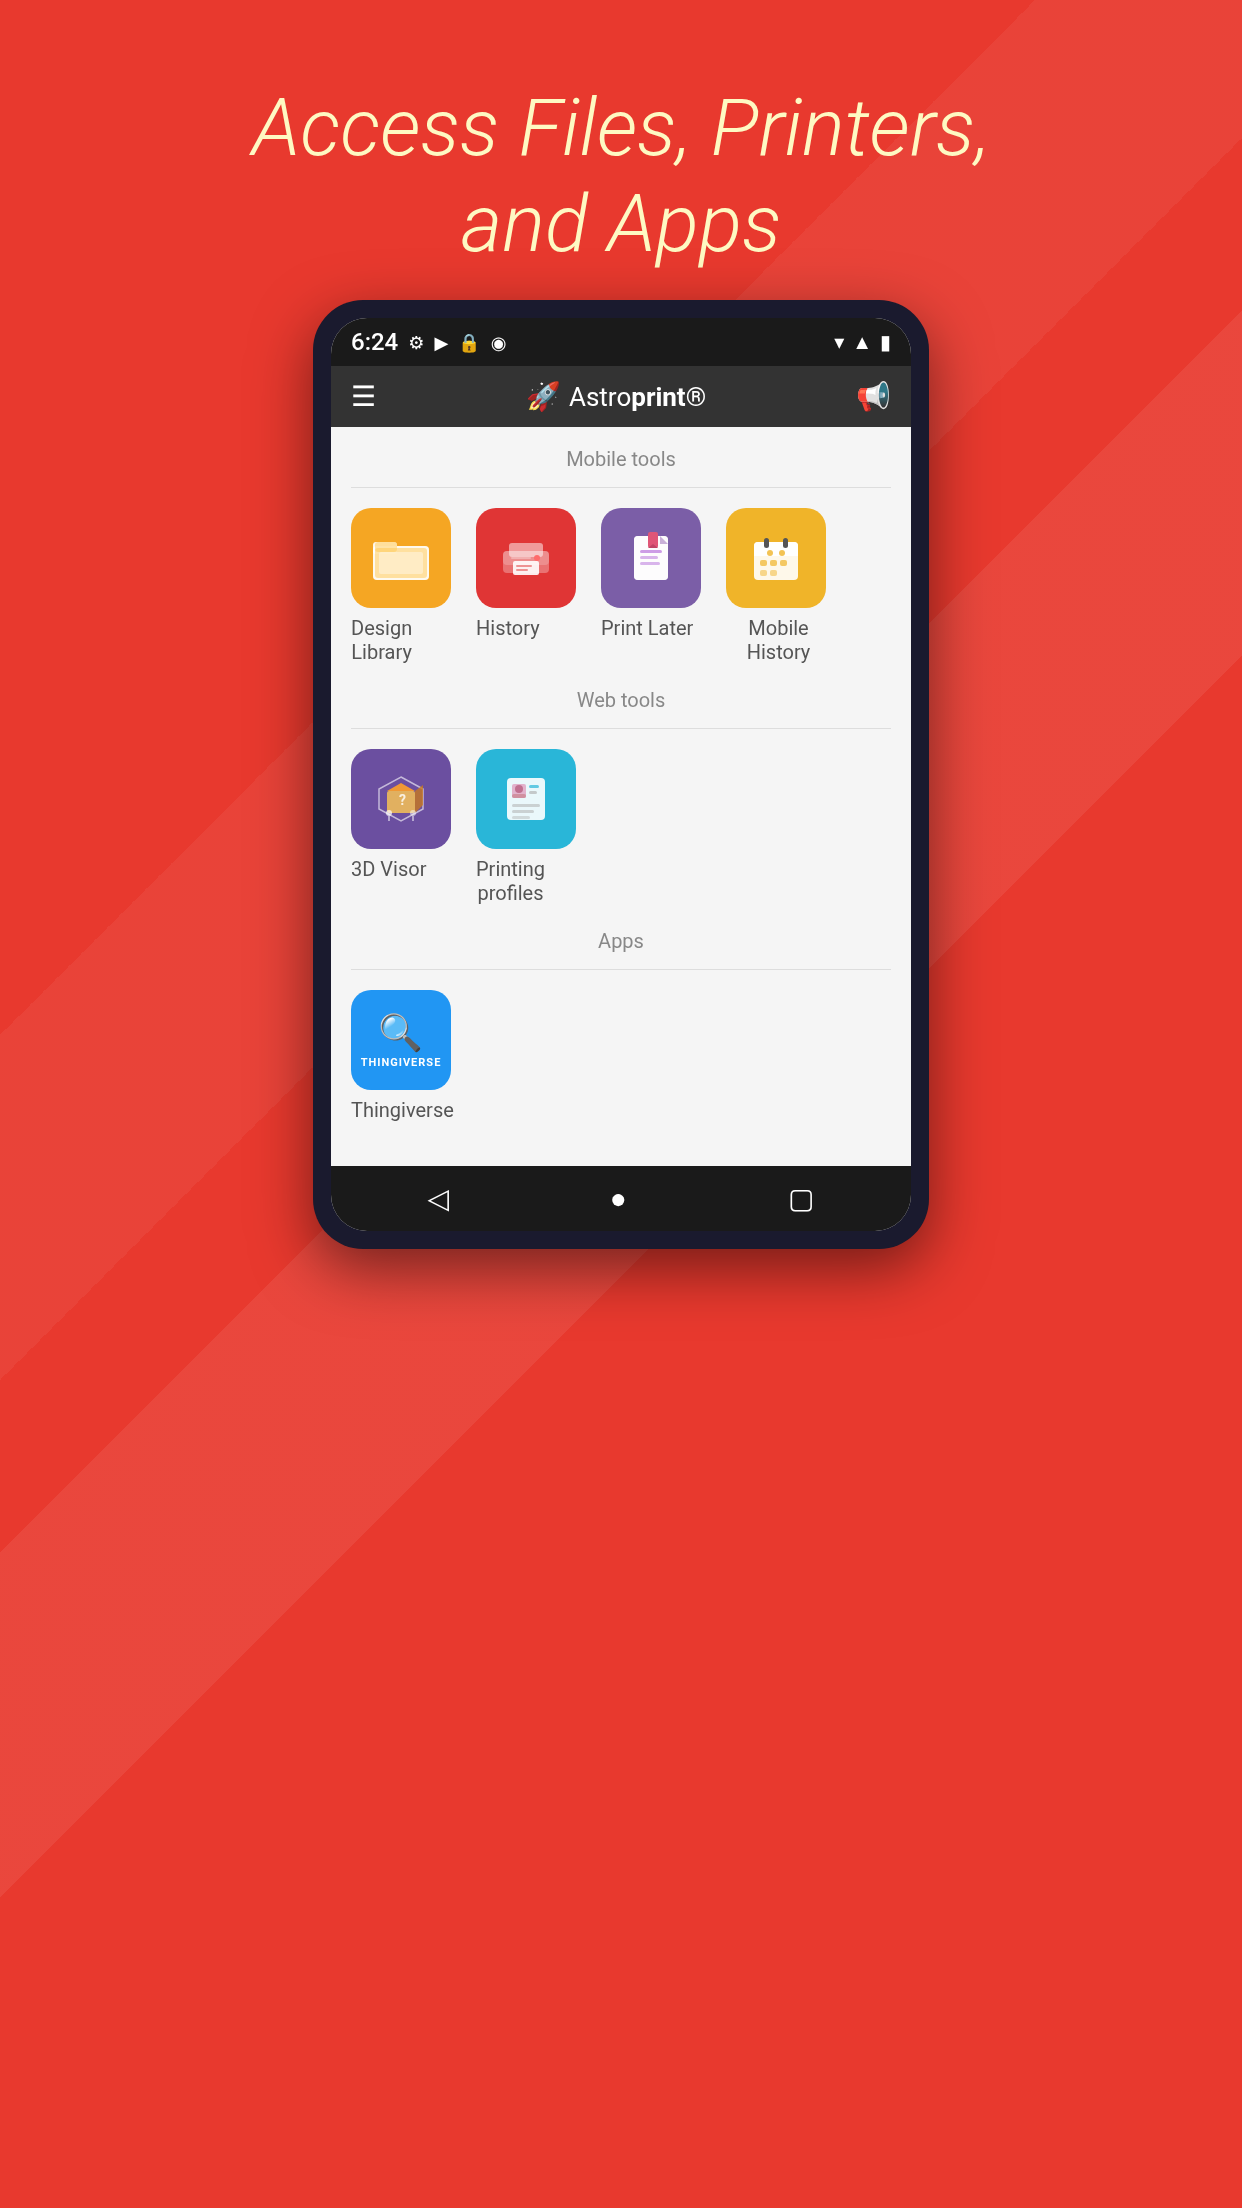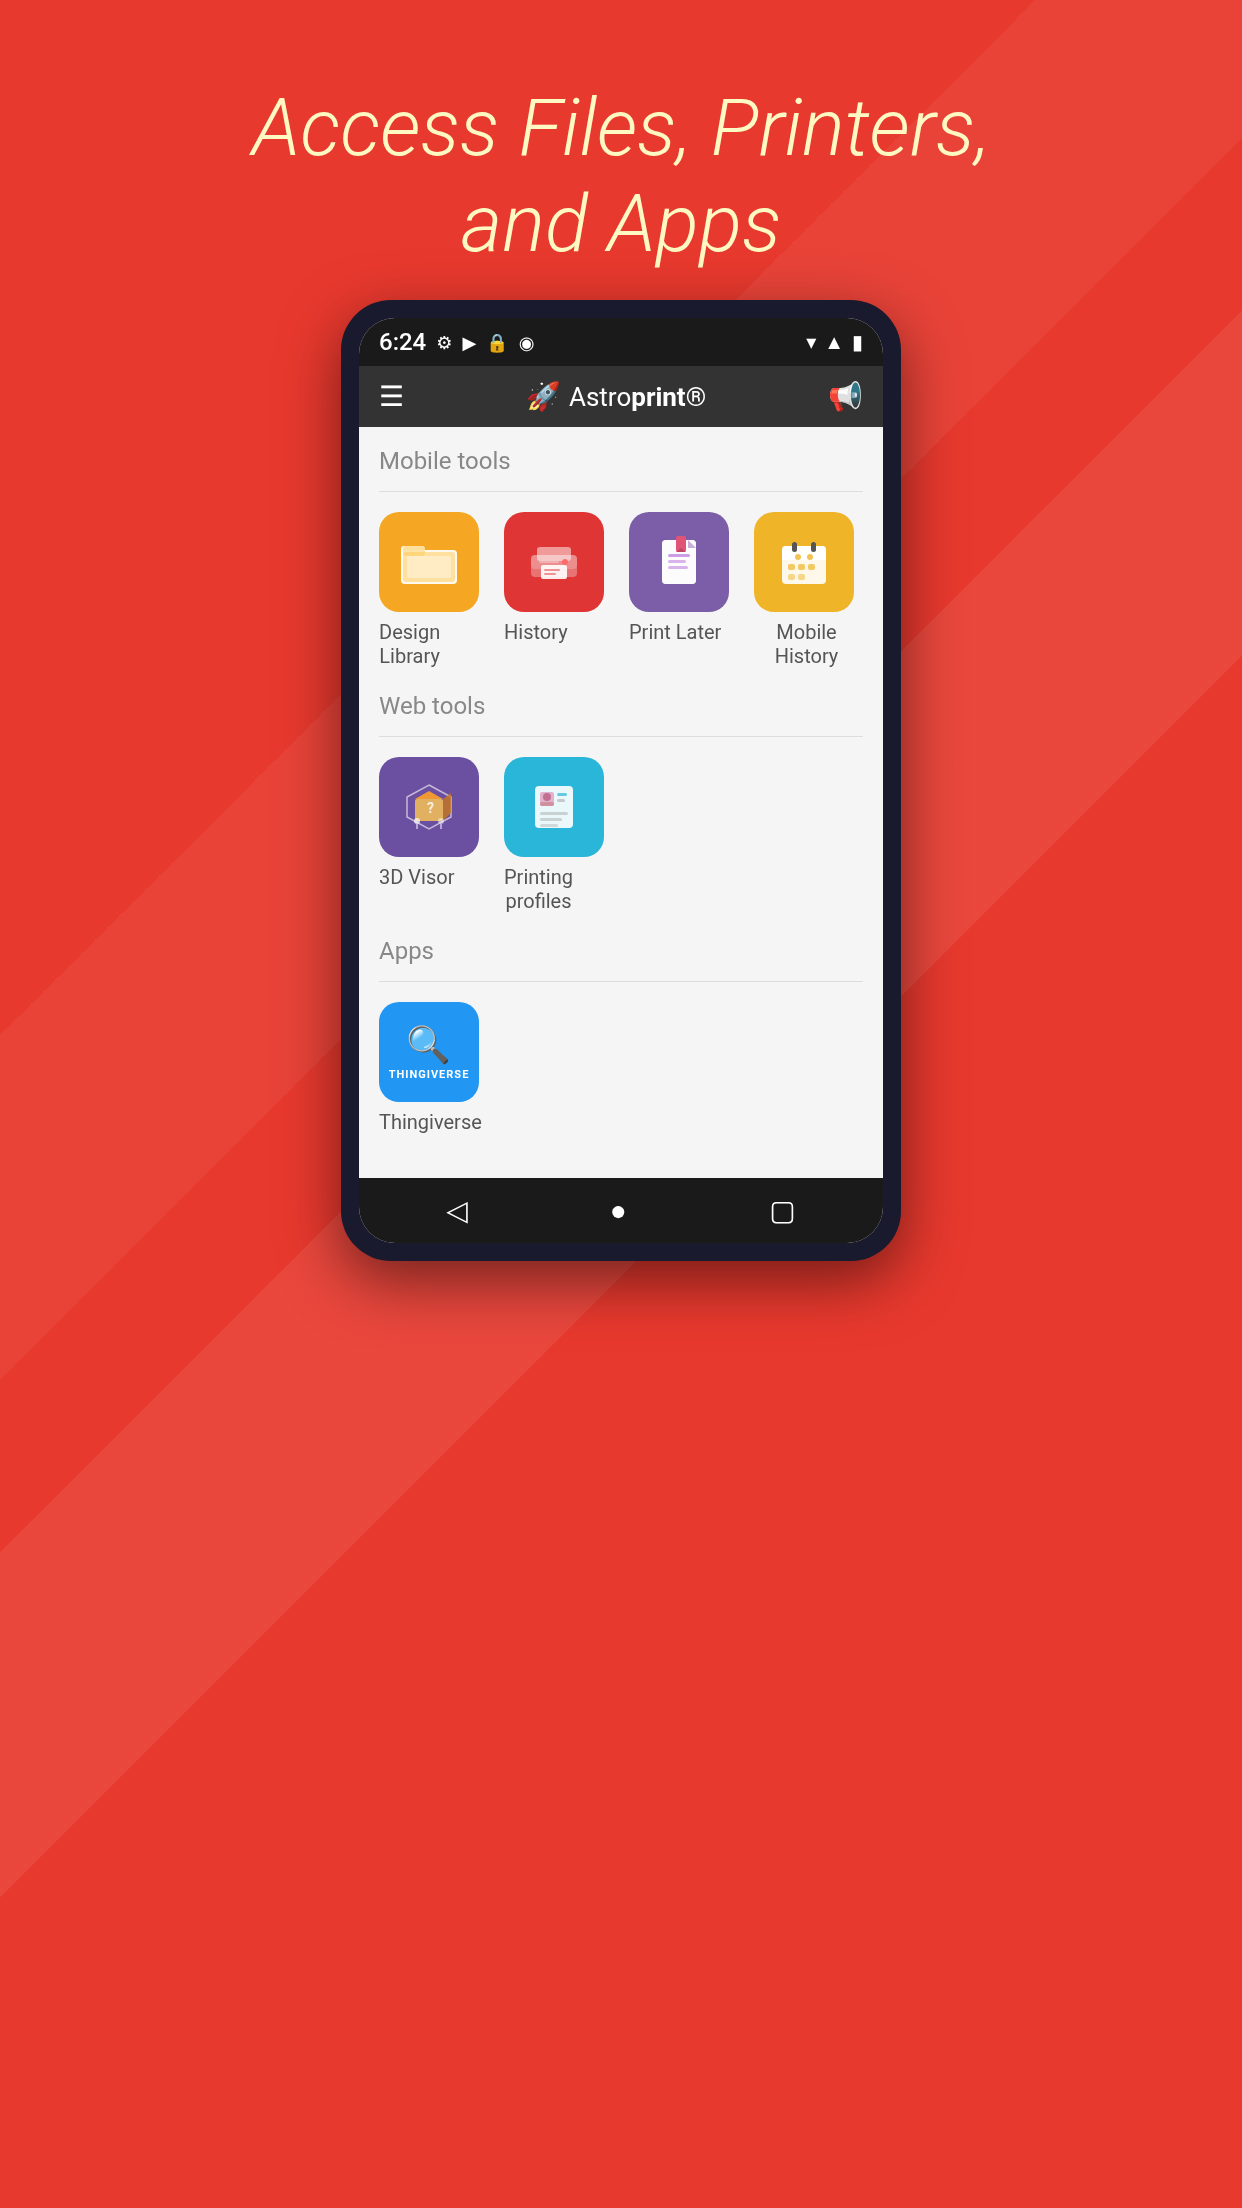--- a/index.html
+++ b/index.html
@@ -33,21 +33,21 @@
       font-weight: 300;
       text-align: center;
       padding: 80px 80px 28px;
       line-height: 1.2;
       z-index: 1;
       font-style: italic;
     }
 
     
     .phone {
-      width: 560px;
+      width: 616px;
       background: #1a1a2e;
       border-radius: 50px;
       padding: 18px;
       box-shadow: 0 20px 60px rgba(0,0,0,0.5);
       z-index: 1;
     }
 
     .phone-inner {
       border-radius: 36px;
       overflow: hidden;
@@ -128,23 +128,24 @@
     }
 
     
     .content {
       background: #f5f5f5;
       padding: 20px 20px;
     }
 
     .section-title {
       color: #888;
-      font-size: 24px;
+      font-size: 20px;
       font-weight: 400;
       margin-bottom: 16px;
+      text-align: center;
     }
 
     .section-divider {
       border: none;
       border-top: 1px solid #ddd;
       margin-bottom: 20px;
     }
 
     .icon-grid {
       display: flex;

